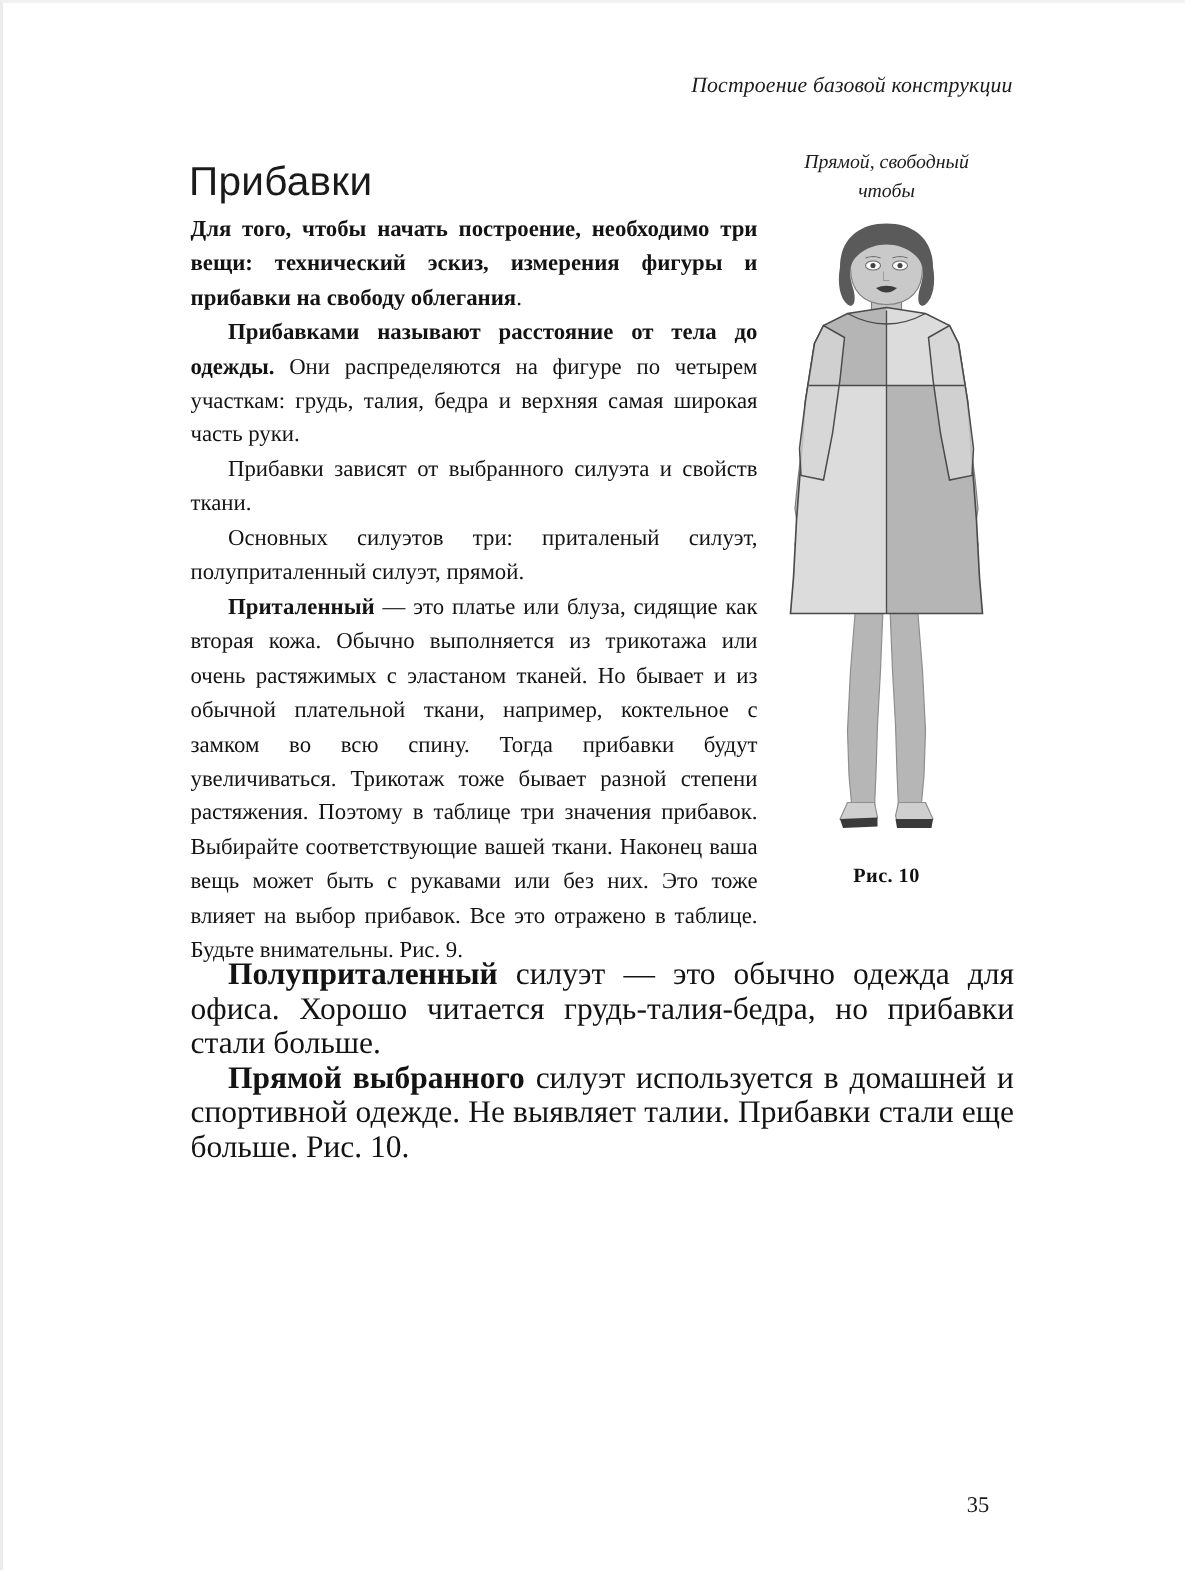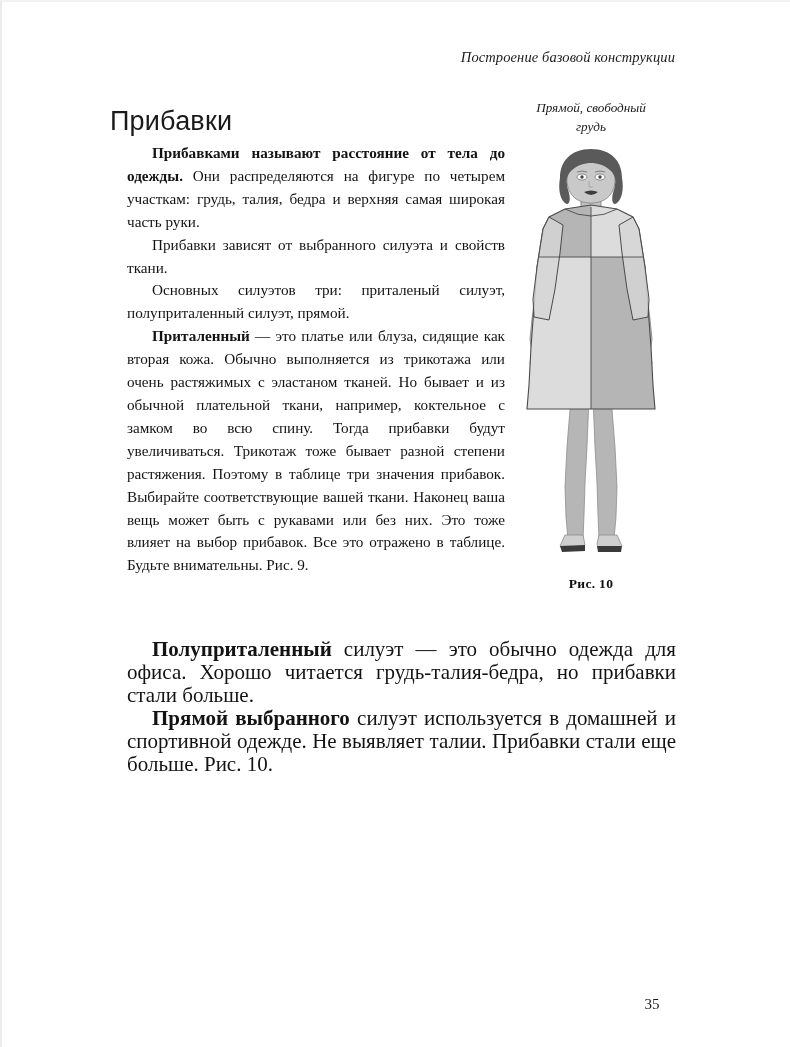--- a/index.html
+++ b/index.html
@@ -37,21 +37,21 @@
     font-family: "Liberation Serif", serif;
     font-style: italic;
     font-size: 14.5px;
     color: #1b1b1b;
     letter-spacing: 0.1px;
   }
 
   
   .section-heading {
     position: absolute;
-    left: 108px;
+    left: 124px;
     top: 86px;
     font-family: "Liberation Sans", sans-serif;
     font-weight: 300;
     font-size: 27px;
     color: #1a1a1a;
     letter-spacing: 0.2px;
   }
 
   
   .col-narrow {
@@ -133,35 +133,36 @@
 <body>
 
 <div class="page">
   <div class="page-inner">
 
     <div class="running-head">Построение базовой конструкции</div>
 
     <h1 class="section-heading">Прибавки</h1>
 
     <div class="col-narrow">
+        <p class="para no-indent"><b>Для того, чтобы начать построение, необходимо три вещи: технический эскиз, измерения фигуры и прибавки на свободу облегания</b><span>.</span></p>
         <p class="para"><b>Прибавками называют расстояние от тела до одежды.</b><span> Они распределяются на фигуре по четырем участкам: грудь, талия, бедра и верхняя самая широкая часть руки.</span></p>
         <p class="para"><span>Прибавки зависят от выбранного силуэта и свойств ткани.</span></p>
         <p class="para"><span>Основных силуэтов три: приталеный силуэт, полуприталенный силуэт, прямой.</span></p>
         <p class="para"><b>Приталенный</b><span> — это платье или блуза, сидящие как вторая кожа. Обычно выполняется из трикотажа или очень растяжимых с эластаном тканей. Но бывает и из обычной плательной ткани, например, коктельное с замком во всю спину. Тогда прибавки будут увеличиваться. Трикотаж тоже бывает разной степени растяжения. Поэтому в таблице три значения прибавок. Выбирайте соответствующие вашей ткани. Наконец ваша вещь может быть с рукавами или без них. Это тоже влияет на выбор прибавок. Все это отражено в таблице. Будьте внимательны. Рис. 9.</span></p>
       </div>
 
     <div class="col-wide">
         <p class="para"><b>Полуприталенный</b><span> силуэт — это обычно одежда для офиса. Хорошо читается грудь-талия-бедра, но прибавки стали больше.</span></p>
         <p class="para"><b>Прямой выбранного</b><span> силуэт используется в домашней и спортивной одежде. Не выявляет талии. Прибавки стали еще больше. Рис. 10.</span></p>
       </div>
 
     <div class="figure-block">
       <div class="figure-title">
         <span>Прямой, свободный</span><br>
-        <span>грудь</span>
+        <span>чтобы</span>
       </div>
 
       <div class="figure-art">
         <svg viewBox="0 0 172 420" width="172" height="420">
           <defs>
             <clipPath id="dressClip">
               <path d="M86,58 L112,62 L128,70 L134,82
                        L140,120 L143,160 L146,200 L148,238
                        L150,262 L22,262
                        L24,238 L26,200 L29,160 L32,120

